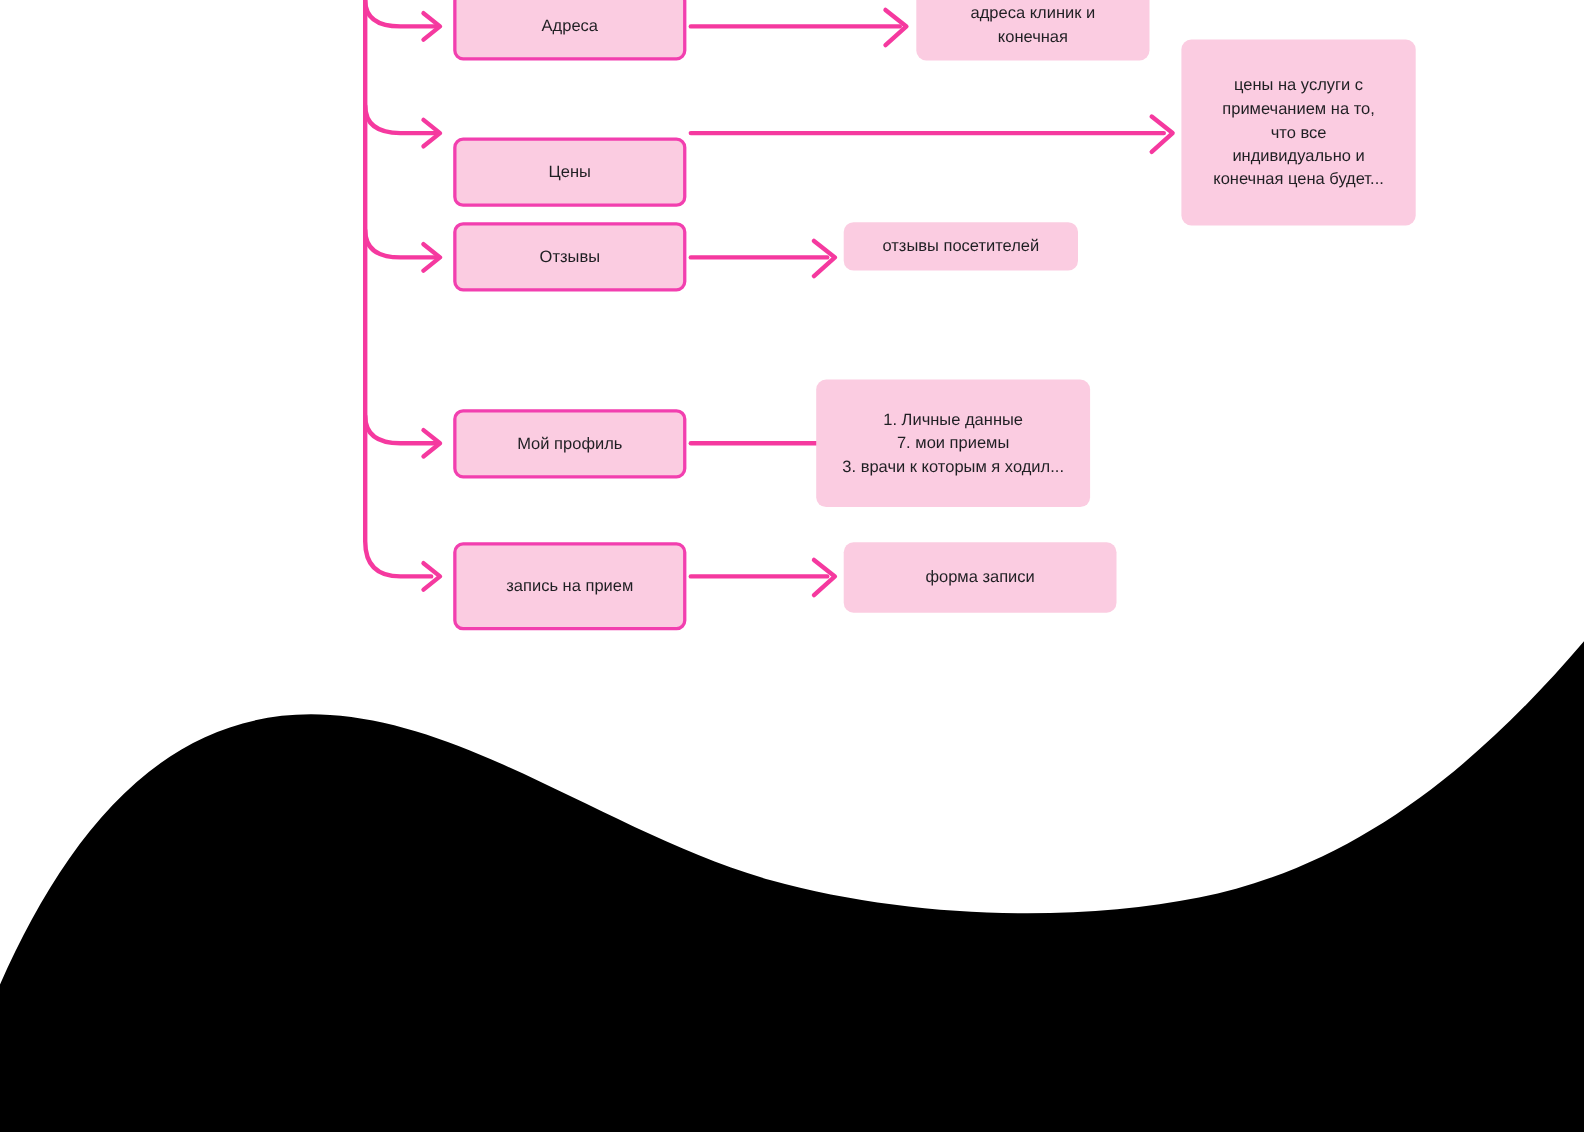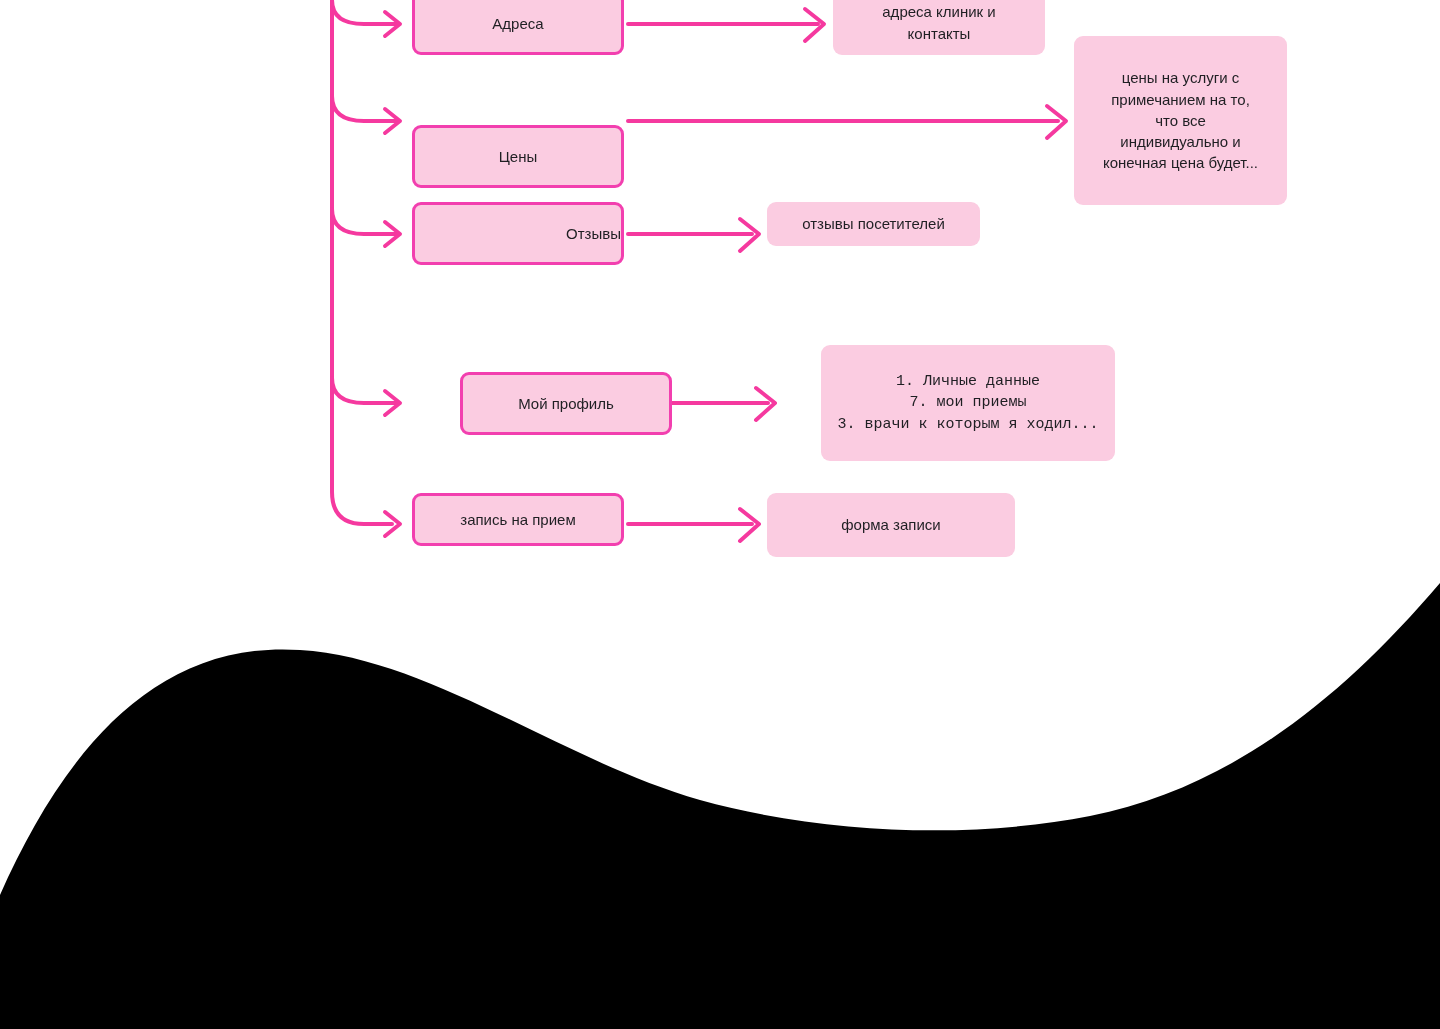--- a/index.html
+++ b/index.html
@@ -91,56 +91,56 @@
   </svg>
 
   <div class="node primary" style="left:412px;top:-8px;width:212px;height:63px;">
     <span class="lbl">Адреса</span>
   </div>
 
   <div class="node primary" style="left:412px;top:89px;width:212px;height:63px;margin-top:36px;">
     <span class="lbl">Цены</span>
   </div>
 
-  <div class="node primary" style="left:412px;top:202px;width:212px;height:63px;text-align:right;">
+  <div class="node primary" style="left:412px;top:202px;width:212px;height:63px;">
     <span class="lbl">Отзывы</span>
   </div>
 
-  <div class="node primary" style="left:412px;top:372px;width:212px;height:63px;margin-left:48px;">
+  <div class="node primary" style="left:412px;top:372px;width:212px;height:63px;">
     <span class="lbl">Мой профиль</span>
   </div>
 
-  <div class="node primary" style="left:412px;top:493px;width:212px;height:53px;">
+  <div class="node primary" style="left:412px;top:493px;width:212px;height:80px;">
     <span class="lbl">запись на прием</span>
   </div>
 
   <div class="node detail" style="left:833px;top:-10px;width:212px;height:65px;">
     <span class="lbl">
         <span class="ln">адреса клиник и</span>
-        <span class="ln">контакты</span>
+        <span class="ln">конечная</span>
       </span>
   </div>
 
   <div class="node detail" style="left:1074px;top:36px;width:213px;height:169px;justify-content:center;">
     <span class="lbl">
         <span class="ln">цены на услуги с</span>
         <span class="ln">примечанием на то,</span>
         <span class="ln">что все</span>
         <span class="ln">индивидуально и</span>
         <span class="ln">конечная цена будет...</span>
       </span>
   </div>
 
   <div class="node detail" style="left:767px;top:202px;width:213px;height:44px;">
     <span class="lbl">
         <span class="ln">отзывы посетителей</span>
       </span>
   </div>
 
-  <div class="node detail" style="left:821px;top:345px;width:294px;height:116px;font-family:Liberation Mono, monospace;">
+  <div class="node detail" style="left:742px;top:345px;width:249px;height:116px;">
     <span class="lbl">
         <span class="ln">1. Личные данные</span>
         <span class="ln">7. мои приемы</span>
         <span class="ln">3. врачи к которым я ходил...</span>
       </span>
   </div>
 
   <div class="node detail" style="left:767px;top:493px;width:248px;height:64px;">
     <span class="lbl">
         <span class="ln">форма записи</span>

